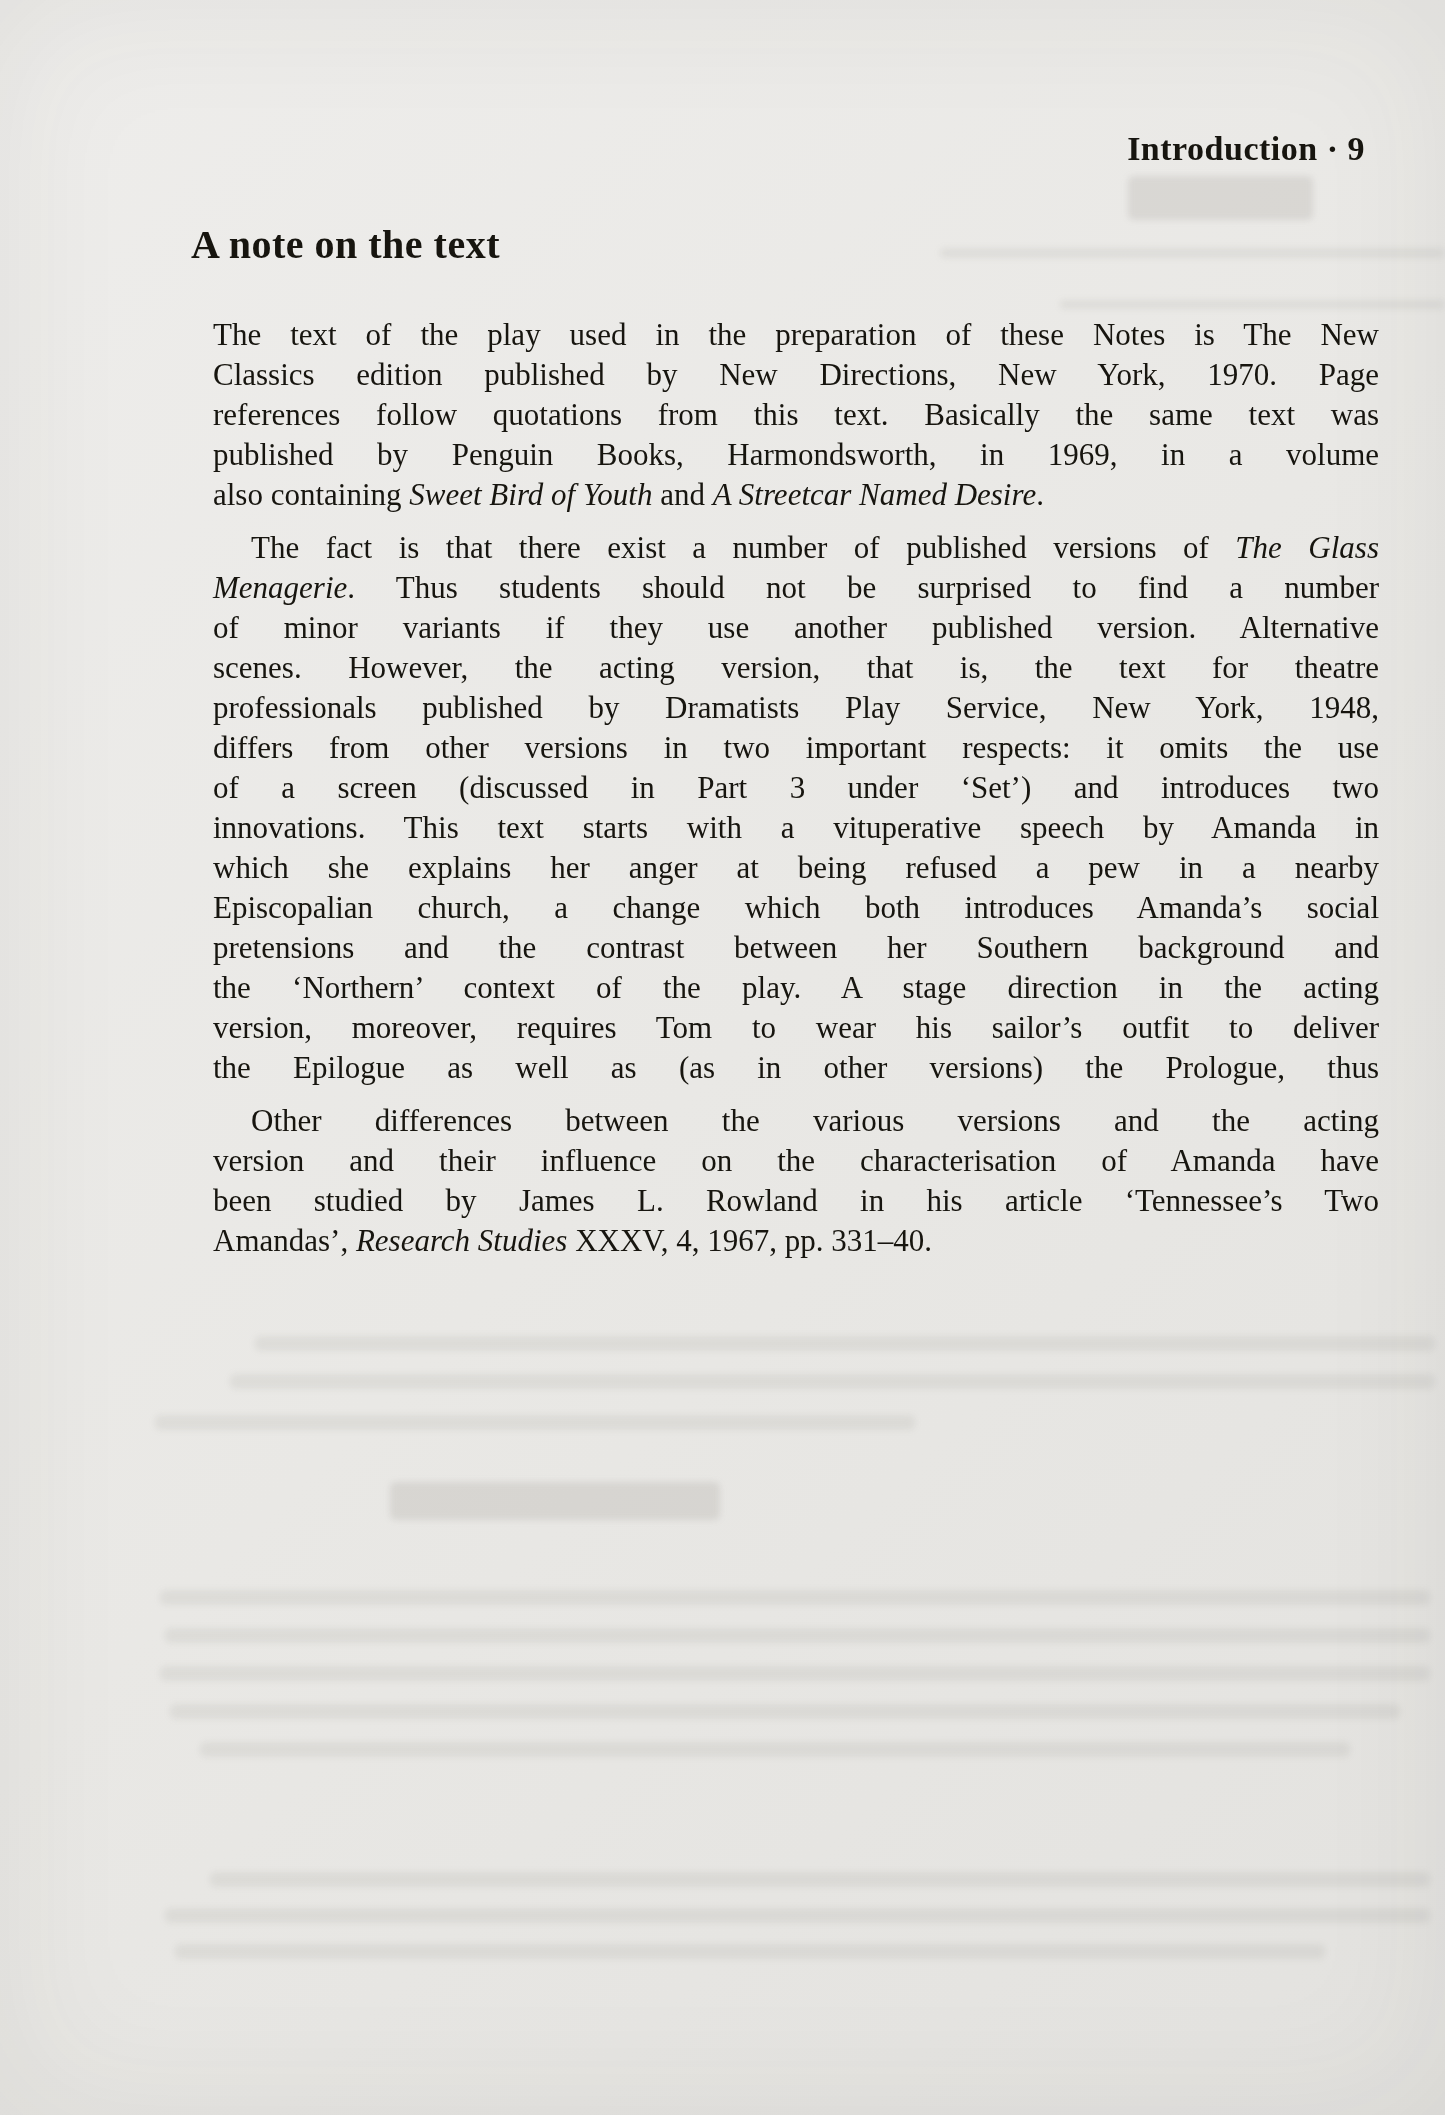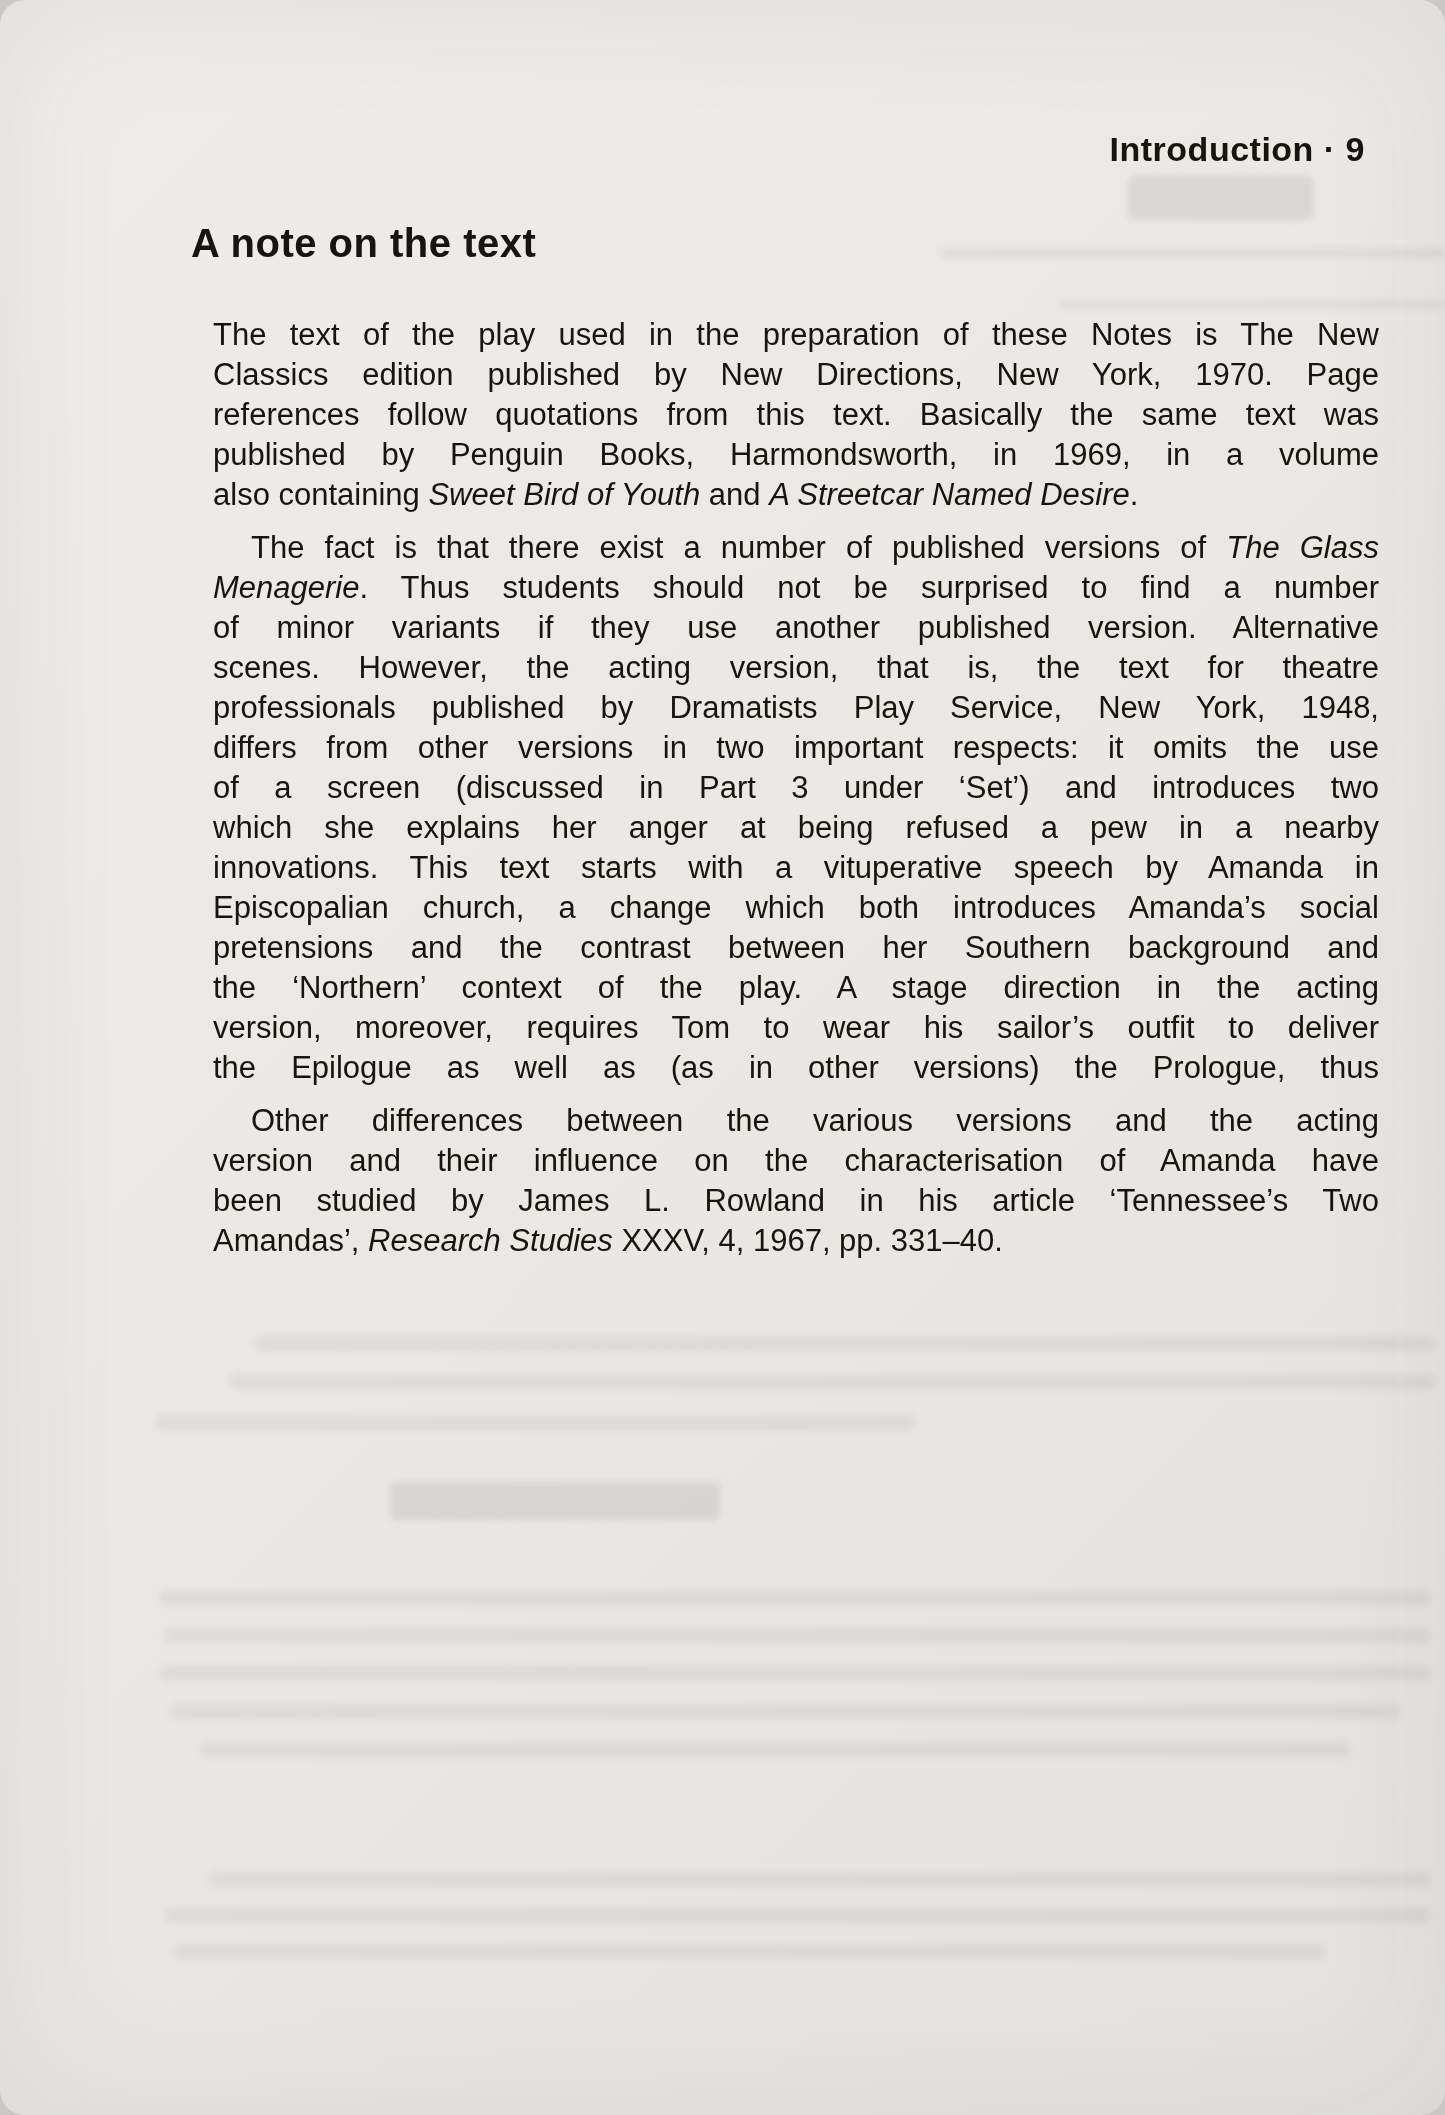--- a/index.html
+++ b/index.html
@@ -2,23 +2,22 @@
 <html><head>
 <meta charset="utf-8">
 <style>
   html,body{margin:0;padding:0;background:#c9c8c5;}
   .page{
     position:relative;
     width:1445px;height:2115px;
     margin:0 auto;
     background:linear-gradient(135deg,#eeedeb 0%,#e9e8e5 50%,#e3e2df 100%);
     overflow:hidden;
-    font-family:Liberation Sans, sans-serif;
+    font-family:Liberation Serif, serif;
     color:#17150f;
-    border-radius:25px;
   }
   .page::after{
     content:'';position:absolute;inset:0;
     box-shadow:inset 0 0 140px rgba(60,55,45,0.07);
     pointer-events:none;
   }
   .running-header{
     position:absolute;top:130px;left:200px;width:1165px;
     text-align:right;font-size:34px;font-weight:700;letter-spacing:0.5px;
   }
@@ -82,22 +81,22 @@
         <div class="line lastline"><span>also containing </span><span class="it">Sweet Bird of Youth</span><span> and </span><span class="it">A Streetcar Named Desire</span><span>.</span></div>
       </div>
       <div class="para">
         <div class="line indent"><span>The fact is that there exist a number of published versions of </span><span class="it">The Glass</span></div>
         <div class="line"><span class="it">Menagerie</span><span>. Thus students should not be surprised to find a number</span></div>
         <div class="line"><span>of minor variants if they use another published version. Alternative</span></div>
         <div class="line"><span>scenes. However, the acting version, that is, the text for theatre</span></div>
         <div class="line"><span>professionals published by Dramatists Play Service, New York, 1948,</span></div>
         <div class="line"><span>differs from other versions in two important respects: it omits the use</span></div>
         <div class="line"><span>of a screen (discussed in Part 3 under ‘Set’) and introduces two</span></div>
+        <div class="line"><span>innovations. This text starts with a vituperative speech by Amanda in</span></div>
         <div class="line"><span>which she explains her anger at being refused a pew in a nearby</span></div>
-        <div class="line"><span>innovations. This text starts with a vituperative speech by Amanda in</span></div>
         <div class="line"><span>Episcopalian church, a change which both introduces Amanda’s social</span></div>
         <div class="line"><span>pretensions and the contrast between her Southern background and</span></div>
         <div class="line"><span>the ‘Northern’ context of the play. A stage direction in the acting</span></div>
         <div class="line"><span>version, moreover, requires Tom to wear his sailor’s outfit to deliver</span></div>
         <div class="line"><span>the Epilogue as well as (as in other versions) the Prologue, thus</span></div>
       </div>
       <div class="para">
         <div class="line indent"><span>Other differences between the various versions and the acting</span></div>
         <div class="line"><span>version and their influence on the characterisation of Amanda have</span></div>
         <div class="line"><span>been studied by James L. Rowland in his article ‘Tennessee’s Two</span></div>

